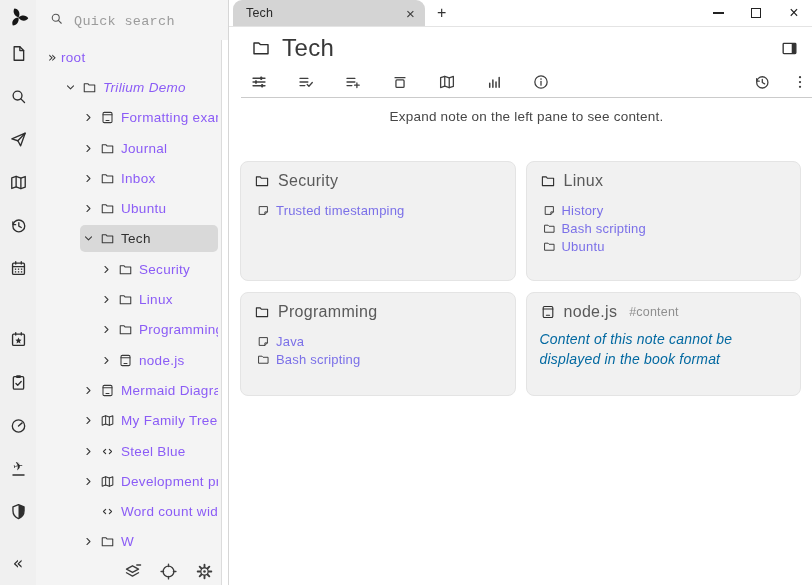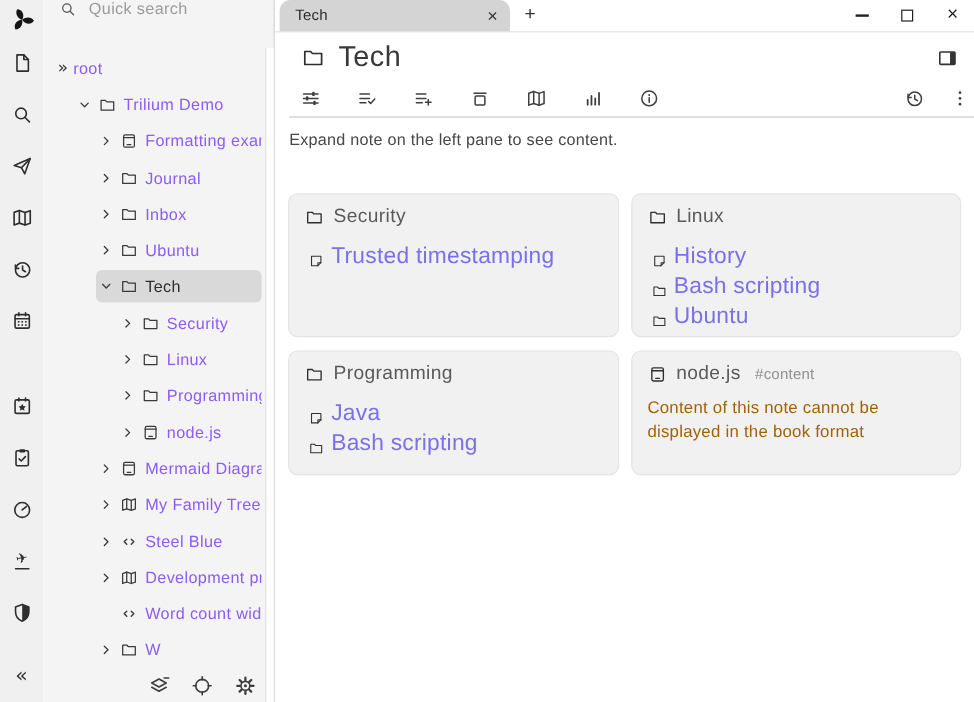--- a/index.html
+++ b/index.html
@@ -18,22 +18,22 @@
   .lb-btn.logo svg { width: 27px; height: 27px; }
   .lb-btn.gap-after { margin-bottom: 45px; }
   .lb-btn.pin-bottom { margin-top: auto; margin-bottom: 0; }
   .glyph { line-height: 1; font-family: "DejaVu Sans", sans-serif; }
 
   
   .sidebar { width: 193px; background: #f4f4f4; display: flex; flex-shrink: 0;
              border-right: 1px solid #d6d6d6; position: relative; }
   .tree-col { flex: 1; display: flex; flex-direction: column; overflow: hidden; min-width: 0; }
   .gutter { width: 7px; background: #fff; border-left: 1px solid #dcdcdc; margin-top: 40px; }
-  .qsearch { height: 42px; display: flex; align-items: flex-start; padding-left: 13px; gap: 10px;
-             color: #555; flex-shrink: 0; }
+  .qsearch { height: 42px; display: flex; align-items: center; padding-left: 13px; gap: 10px;
+             color: #555; flex-shrink: 0; font-family: Liberation Mono, monospace; }
   .qsearch svg { width: 15px; height: 15px; }
   .qs-input { border: none; background: transparent; outline: none; font-size: 13.5px;
               color: #333; width: 128px; letter-spacing: .3px; font-family: inherit; }
   .qs-input::placeholder { color: #9b9b9b; }
   .tree { flex: 1; overflow: hidden; }
   .tree-row { height: 30.3px; display: flex; align-items: center; cursor: pointer; }
   .row-box { display: flex; align-items: center; height: 27px; flex: 1; margin-right: 3px;
              border-radius: 5px; overflow: hidden; }
   .tree-row.sel .row-box { background: #d9d9d9; }
   .expander { width: 17px; height: 17px; display: flex; align-items: center; justify-content: center;
@@ -79,38 +79,38 @@
             position: relative; flex-shrink: 0; }
   .rb-btn { width: 18px; height: 18px; color: #3f3f3f; margin-right: 29px; cursor: pointer;
             flex-shrink: 0; }
   .rb-btn svg { width: 18px; height: 18px; }
   .rb-right { margin-left: auto; display: flex; align-items: center; gap: 20px; }
   .rb-right .rb-btn { margin-right: 0; }
   .rb-right .rb-btn.narrow { width: 8px; }
   .ribbon-line { position: absolute; left: 12px; right: 0; bottom: 0; height: 1px;
                  background: #cbcbcb; }
 
-  .note-msg { font-size: 13.5px; color: #474747; padding: 11px 0 0 12px; letter-spacing: .2px; }
+  .note-msg { font-size: 13.5px; color: #474747; padding: 11px 0 0 12px; letter-spacing: .2px; text-align: center; }
 
   .book-grid { display: grid; grid-template-columns: 1fr 1fr; grid-template-rows: 120px 104px;
                gap: 11px 10px; padding: 0 11px; margin-top: 37px; }
   .card { background: #f1f1f1; border: 1px solid #e4e4e4; border-radius: 8px;
           padding: 10px 13px; overflow: hidden; }
   .card-head { display: flex; align-items: center; gap: 8px; }
   .ch-icon { width: 16px; height: 16px; color: #2f2f2f; flex-shrink: 0; }
   .ch-icon svg { width: 16px; height: 16px; }
   .ch-title { font-size: 16px; color: #5a5a5a; letter-spacing: .3px; cursor: pointer; }
   .ch-badge { font-size: 12.5px; color: #8f8f8f; margin-left: 4px; }
   .card-links { margin-top: 13px; display: flex; flex-direction: column; gap: 3px;
                 padding-left: 3px; }
-  .clink { display: flex; align-items: center; gap: 6px; font-size: 19px; color: var(--link, #7b70e8);
+  .clink { display: flex; align-items: center; gap: 6px; font-size: 13px; color: var(--link, #7b70e8);
            cursor: pointer; }
   .cl-icon { width: 13px; height: 13px; color: #333; flex-shrink: 0; }
   .cl-icon svg { width: 13px; height: 13px; }
-  .card-msg { font-size: 14px; color: #a16207; margin-top: 8px;
+  .card-msg { font-style: italic; font-size: 14px; color: #0369a1; margin-top: 8px;
               line-height: 1.45; max-width: 250px; }
 </style>
 </head>
 <body>
 
 <div id="app">
 
   <div class="launcher" id="launcher">
       <div class="lb-btn logo">
         <span><svg viewBox="0 0 24 24" width="100%" height="100%">
@@ -214,21 +214,21 @@
       </div>
       <div class="tree" id="tree">
           <div class="tree-row" style="padding-left: 8px;">
             <div class="row-box">
               <span class="expander">
                 <span class="glyph" style="font-size:14px;color:#333">»</span>
               </span>
               <span class="t-label">root</span>
             </div>
           </div>
-          <div class="tree-row" style="padding-left: 26px;">
+          <div class="tree-row" style="padding-left: 26px; font-style: italic;">
             <div class="row-box">
               <span class="expander">
                 <svg viewBox="0 0 24 24" fill="none" stroke="currentColor" stroke-width="2.4" stroke-linecap="round" stroke-linejoin="round" width="100%" height="100%">
                   <path d="M5.4 8.6 12 15.2l6.6-6.6"></path>
                 </svg>
               </span>
               <span class="t-icon">
                 <svg viewBox="0 0 24 24" fill="none" stroke="currentColor" stroke-width="1.7" stroke-linecap="round" stroke-linejoin="round" width="100%" height="100%">
                   <path d="M3.6 5.9h5.7l1.9 2h9.2V18.9H3.6z"></path>
                 </svg>

